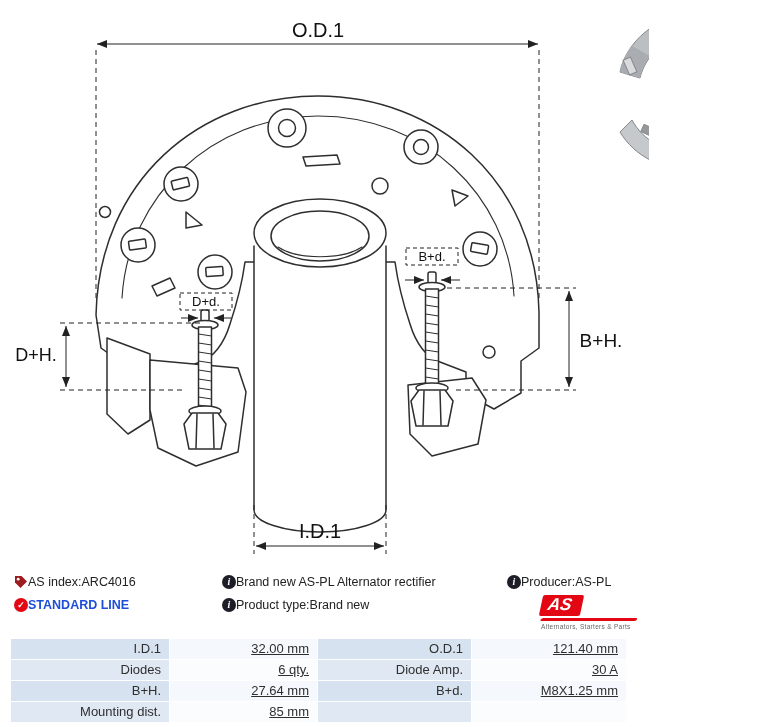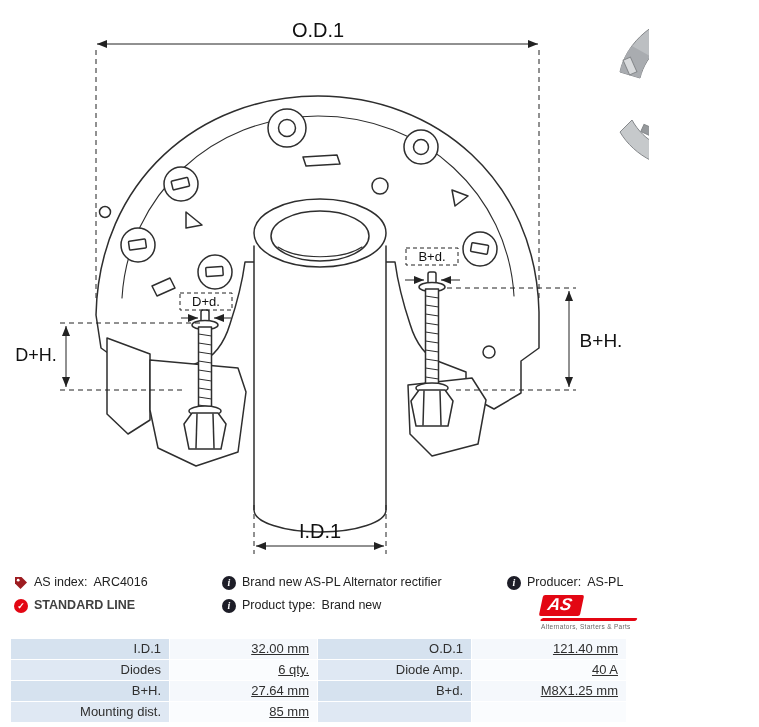--- a/index.html
+++ b/index.html
@@ -9,23 +9,23 @@
     background:#fff; font-family:"Liberation Sans", sans-serif; color:#222;
   }
   .diagram-wrap svg { display:block; }
 
   
   .info-bar { display:flex; align-items:flex-start; padding:8px 12px 2px 14px; }
   .info-col { display:flex; flex-direction:column; gap:7px; }
   .info-col.c1 { width:213px; }
   .info-col.c2 { width:292px; }
   .info-col.c3 { flex:1; }
-  .info-row { display:flex; align-items:flex-end; gap:6px; font-size:12.5px; line-height:16px; color:#222; }
+  .info-row { display:flex; align-items:center; font-size:12.5px; line-height:16px; color:#222; }
   .b { font-weight:normal; }
-  .standard-line { color:#404040; font-weight:bold; }
+  .standard-line { color:#1d4ed8; font-weight:bold; }
   .info-icon {
     width:14px; height:14px; flex:0 0 14px; border-radius:50%;
     background:#1d1d27; color:#fff; display:inline-flex; align-items:center; justify-content:center;
     font-family:"Liberation Serif", serif; font-style:italic; font-weight:bold; font-size:10px;
   }
   .check-icon {
     width:14px; height:14px; flex:0 0 14px; border-radius:50%;
     background:#e30613; color:#fff; display:inline-flex; align-items:center; justify-content:center;
     font-size:9px; font-weight:bold;
   }
@@ -277,21 +277,21 @@
       <tr>
         <td class="lbl">I.D.1</td>
         <td class="val">32.00 mm</td>
         <td class="lbl">O.D.1</td>
         <td class="val">121.40 mm</td>
       </tr>
       <tr>
         <td class="lbl">Diodes</td>
         <td class="val">6 qty.</td>
         <td class="lbl">Diode Amp.</td>
-        <td class="val">40 A</td>
+        <td class="val">30 A</td>
       </tr>
       <tr>
         <td class="lbl">B+H.</td>
         <td class="val">27.64 mm</td>
         <td class="lbl">B+d.</td>
         <td class="val">M8X1.25 mm</td>
       </tr>
       <tr>
         <td class="lbl">Mounting dist.</td>
         <td class="val">85 mm</td>

